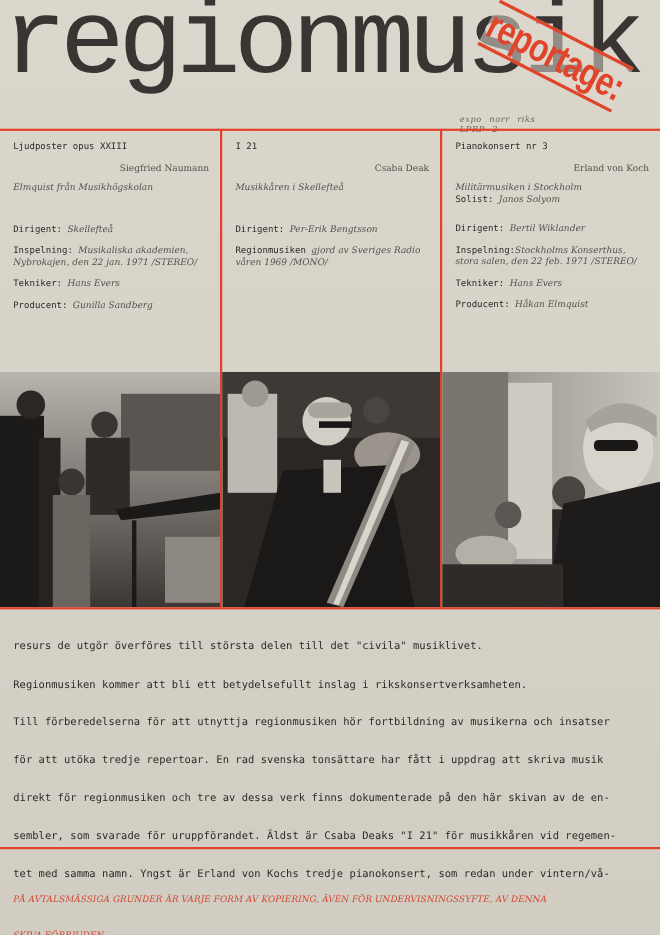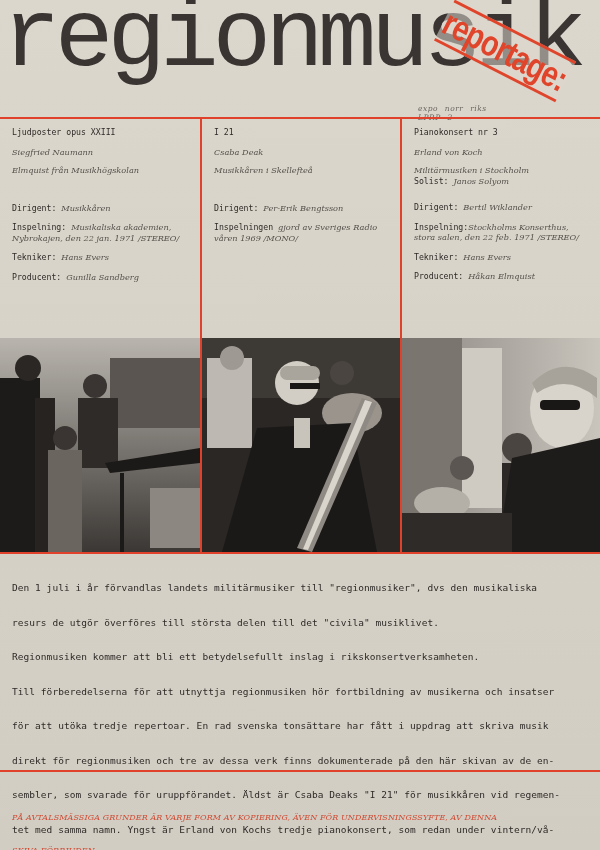--- a/index.html
+++ b/index.html
@@ -50,21 +50,21 @@
   
   .cols {
     position: absolute; left: 0; top: 119px; width: 600px; height: 218px;
   }
   .col {
     position: absolute; top: 0; height: 254px;
     padding: 8px 10px 0 12px; box-sizing: border-box;
     font-size: 8.2px; line-height: 10.5px;
   }
   .col .work { margin-bottom: 9px; }
-  .col .composer { text-align: left; font-style: italic; font-family: "DejaVu Serif", serif; color:#55504b; margin-bottom: 8px; }
+  .col .composer { text-align: right; font-family: "DejaVu Serif", serif; color:#55504b; margin-bottom: 8px; }
   .col .ensemble { font-style: italic; font-family: "DejaVu Serif", serif; color:#55504b; }
   .col .spacer { height: 18px; }
   .col .row { margin-top: 9px; }
   .col .row .lbl { color: #2e2a27; text-align: right; }
   .col .row .val { font-style: italic; font-family: "DejaVu Serif", serif; color:#55504b; }
   .col .soloist { margin-top: 0; }
   
   .photo {
     position: absolute; top: 338px; height: 214px;
     overflow: hidden;
@@ -100,33 +100,33 @@
   <div class="redline" style="left:0;top:552px;width:600px;height:2px;"></div>
   <div class="redline" style="left:0;top:770px;width:600px;height:2px;"></div>
 
   <div class="cols">
 
     <div class="col" style="left:0;width:200px;">
       <div class="work">Ljudposter  opus XXIII</div>
       <div class="composer">Siegfried Naumann</div>
       <div class="ensemble">Elmquist från Musikhögskolan</div>
       <div class="spacer"></div>
-      <div class="row"><span class="lbl">Dirigent:</span> <span class="val">Musikkåren</span></div>
+      <div class="row"><span class="lbl">Dirigent:</span> <span class="val">Skellefteå</span></div>
       <div class="row"><span class="lbl">Inspelning:</span> <span class="val">Musikaliska akademien, Nybrokajen, den 22 jan. 1971 /STEREO/</span></div>
       <div class="row"><span class="lbl">Tekniker:</span> <span class="val">Hans Evers</span></div>
       <div class="row"><span class="lbl">Producent:</span> <span class="val">Gunilla Sandberg</span></div>
     </div>
 
     <div class="col" style="left:202px;width:198px;">
       <div class="work">I 21</div>
       <div class="composer">Csaba Deak</div>
       <div class="ensemble">Musikkåren i Skellefteå</div>
       <div class="spacer"></div>
       <div class="row"><span class="lbl">Dirigent:</span> <span class="val">Per-Erik Bengtsson</span></div>
-      <div class="row"><span class="lbl">Inspelningen</span> <span class="val">gjord av Sveriges Radio våren 1969 /MONO/</span></div>
+      <div class="row"><span class="lbl">Regionmusiken</span> <span class="val">gjord av Sveriges Radio våren 1969 /MONO/</span></div>
     </div>
 
     <div class="col" style="left:402px;width:198px;">
       <div class="work">Pianokonsert nr 3</div>
       <div class="composer">Erland von Koch</div>
       <div class="ensemble">Militärmusiken i Stockholm</div>
       <div class="soloist"><span class="lbl">Solist:</span> <span class="val" style="font-style:italic;font-family:'DejaVu Serif',serif;color:#55504b;">Janos Solyom</span></div>
       <div style="height:7px;"></div>
       <div class="row"><span class="lbl">Dirigent:</span> <span class="val">Bertil Wiklander</span></div>
       <div class="row"><span class="lbl">Inspelning:</span><span class="val">Stockholms Konserthus, stora salen, den 22 feb. 1971 /STEREO/</span></div>
@@ -191,21 +191,20 @@
       <ellipse cx="160" cy="70" rx="32" ry="40" fill="#d8d3cb"></ellipse>
       <path d="M130 45 Q160 15 195 40 L195 60 Q165 35 135 55 Z" fill="#a7a29a"></path>
       <rect x="138" y="62" width="40" height="10" rx="4" fill="#1a1817"></rect>
       <polygon points="110,120 198,100 198,214 95,214" fill="#1e1c1b"></polygon>
       <ellipse cx="40" cy="165" rx="28" ry="16" fill="#b4afa7"></ellipse>
       <rect x="0" y="175" width="110" height="39" fill="#2e2b29"></rect>
     </svg>
   </div>
 
   <div class="bodytext">
-    <div>Den 1 juli i år förvandlas landets militärmusiker till "regionmusiker", dvs den musikaliska</div>
     <div>resurs de utgör överföres till största delen till det "civila" musiklivet.</div>
     <div>Regionmusiken kommer att bli ett betydelsefullt inslag i rikskonsertverksamheten.</div>
     <div>Till förberedelserna för att utnyttja regionmusiken hör fortbildning av musikerna och insatser</div>
     <div>för att utöka tredje repertoar. En rad svenska tonsättare har fått i uppdrag att skriva musik</div>
     <div>direkt för regionmusiken och tre av dessa verk finns dokumenterade på den här skivan av de en-</div>
     <div>sembler, som svarade för uruppförandet. Äldst är Csaba Deaks "I 21" för musikkåren vid regemen-</div>
     <div>tet med samma namn. Yngst är Erland von Kochs tredje pianokonsert, som redan under vintern/vå-</div>
     
     
     

